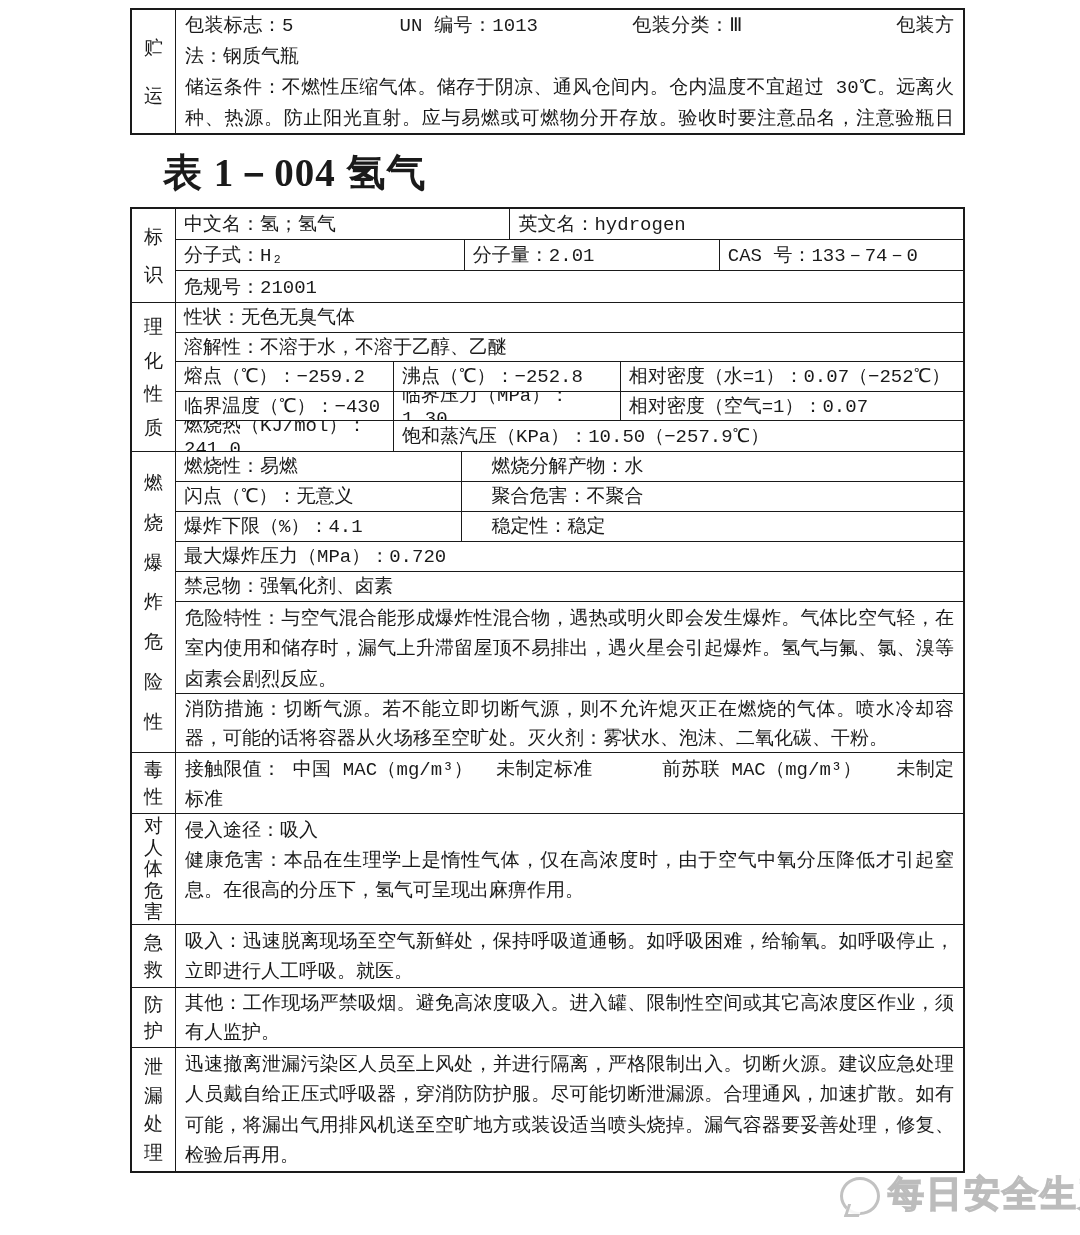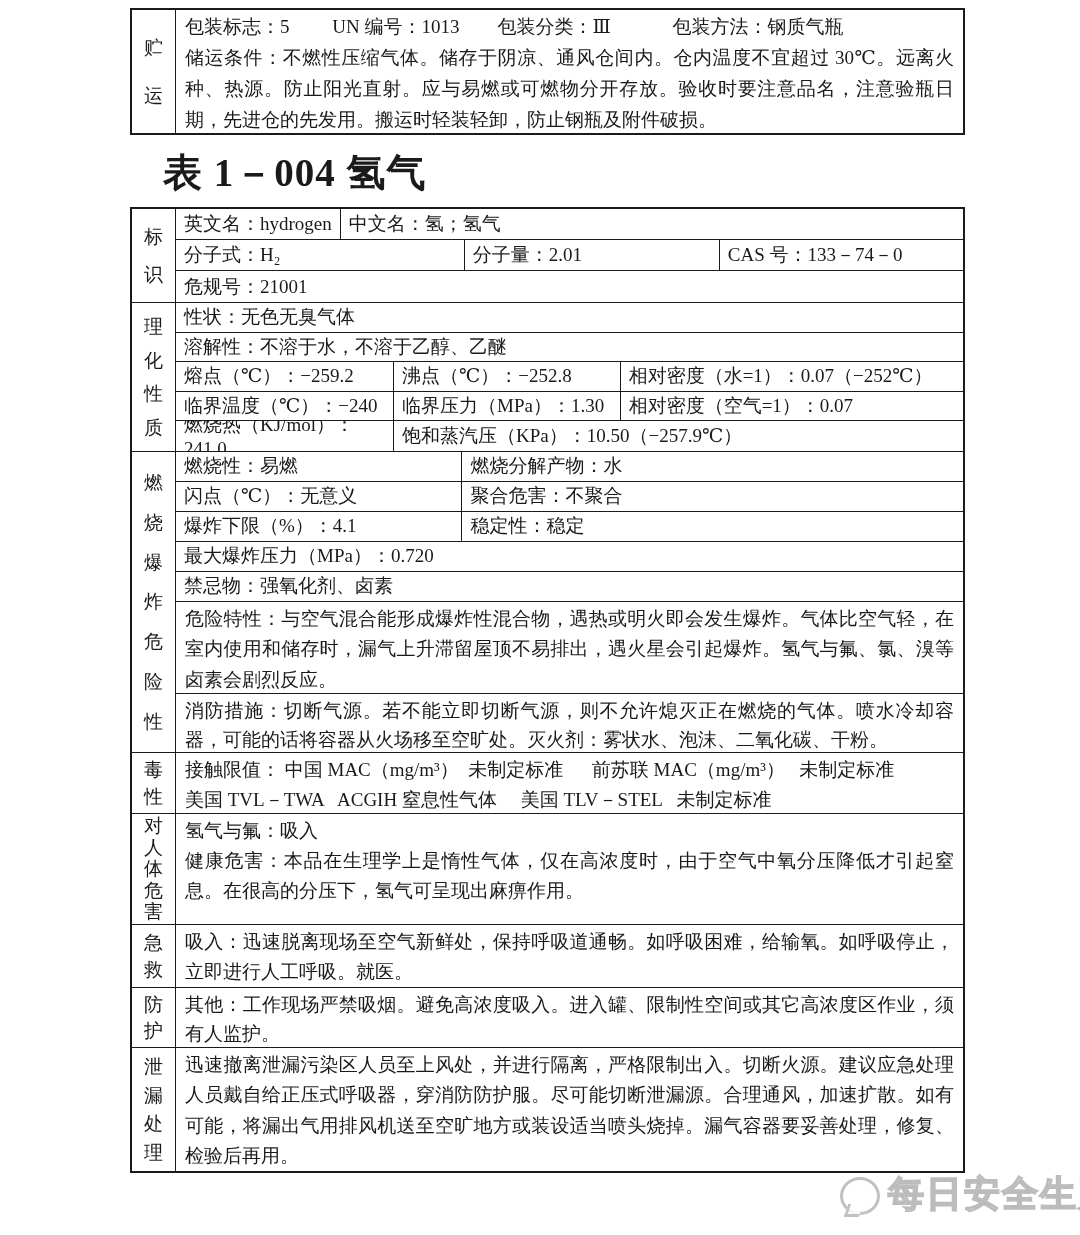--- a/index.html
+++ b/index.html
@@ -28,21 +28,21 @@
     width: 44px;
     flex: 0 0 44px;
     border-right: 1px solid #1a1a1a;
     display: flex;
     flex-direction: column;
     justify-content: space-evenly;
     align-items: center;
     font-size: 19px;
     line-height: 1;
   }
-  .content { flex: 1 1 auto; min-width: 0; display: flex; flex-direction: column; }
+  .content { flex: 1 1 auto; min-width: 0; display: flex; flex-direction: column; font-family: Liberation Mono, monospace; }
   .row { display: flex; border-bottom: 1px solid #1a1a1a; }
   .content > .row:last-child, .content > .para:last-child { border-bottom: none; }
   .cell {
     padding: 2px 8px;
     display: flex;
     align-items: center;
     border-right: 1px solid #1a1a1a;
     white-space: pre-wrap;
     overflow: hidden;
   }
@@ -51,21 +51,21 @@
     padding: 2px 9px 0 9px;
     line-height: 30px;
     text-align: justify;
     white-space: pre-wrap;
     border-bottom: 1px solid #1a1a1a;
     overflow: hidden;
   }
   
   .h-id   { height: 31px; }
   .h-prop { height: 29.6px; }
-  .h-pair { height: 30px; }
+  .h-pair { height: 30px; gap: 21px; }
   
   .c-name    { width: 42.5%; flex: 0 0 42.5%; }
   .c-formula { width: 36.7%; flex: 0 0 36.7%; }
   .c-weight  { width: 32.4%; flex: 0 0 32.4%; }
   .g1 { width: 27.7%; flex: 0 0 27.7%; }
   .g2 { width: 28.8%; flex: 0 0 28.8%; }
   .p1 { width: 36.4%; flex: 0 0 36.4%; }
   
   .storage-para { height: 123px; line-height: 31px; padding-top: 1px; }
   .hazard-para  { height: 92px;  line-height: 30.5px; }
@@ -148,22 +148,22 @@
 
   <div class="tbl main-tbl">
 
     <div class="sec">
       <div class="lbl">
           <div>标</div>
           <div>识</div>
         </div>
       <div class="content">
         <div class="row h-id">
+          <div class="cell c-name">中文名：氢；氢气</div>
           <div class="cell">英文名：hydrogen</div>
-          <div class="cell c-name">中文名：氢；氢气</div>
         </div>
         <div class="row h-id">
           <div class="cell c-formula">分子式：H₂</div>
           <div class="cell c-weight">分子量：2.01</div>
           <div class="cell">CAS 号：133－74－0</div>
         </div>
         <div class="row h-id">
           <div class="cell">危规号：21001</div>
         </div>
       </div>
@@ -182,21 +182,21 @@
         </div>
         <div class="row h-prop">
           <div class="cell">溶解性：不溶于水，不溶于乙醇、乙醚</div>
         </div>
         <div class="row h-prop">
           <div class="cell g1">熔点（℃）：−259.2</div>
           <div class="cell g2">沸点（℃）：−252.8</div>
           <div class="cell">相对密度（水=1）：0.07（−252℃）</div>
         </div>
         <div class="row h-prop">
-          <div class="cell g1">临界温度（℃）：−240</div>
+          <div class="cell g1">临界温度（℃）：−430</div>
           <div class="cell g2">临界压力（MPa）：1.30</div>
           <div class="cell">相对密度（空气=1）：0.07</div>
         </div>
         <div class="row h-prop">
           <div class="cell g1">燃烧热（KJ/mol）：241.0</div>
           <div class="cell">饱和蒸汽压（KPa）：10.50（−257.9℃）</div>
         </div>
       </div>
     </div>
 
@@ -246,21 +246,21 @@
 
     <div class="sec">
       <div class="lbl">
           <div>对</div>
           <div>人</div>
           <div>体</div>
           <div>危</div>
           <div>害</div>
         </div>
       <div class="content">
-        <div class="para health-para"><span>氢气与氟：吸入</span><br><span>健康危害：本品在生理学上是惰性气体，仅在高浓度时，由于空气中氧分压降低才引起窒息。在很高的分压下，氢气可呈现出麻痹作用。</span></div>
+        <div class="para health-para"><span>侵入途径：吸入</span><br><span>健康危害：本品在生理学上是惰性气体，仅在高浓度时，由于空气中氧分压降低才引起窒息。在很高的分压下，氢气可呈现出麻痹作用。</span></div>
       </div>
     </div>
 
     <div class="sec">
       <div class="lbl">
           <div>急</div>
           <div>救</div>
         </div>
       <div class="content">
         <div class="para aid-para">吸入：迅速脱离现场至空气新鲜处，保持呼吸道通畅。如呼吸困难，给输氧。如呼吸停止，立即进行人工呼吸。就医。</div>

